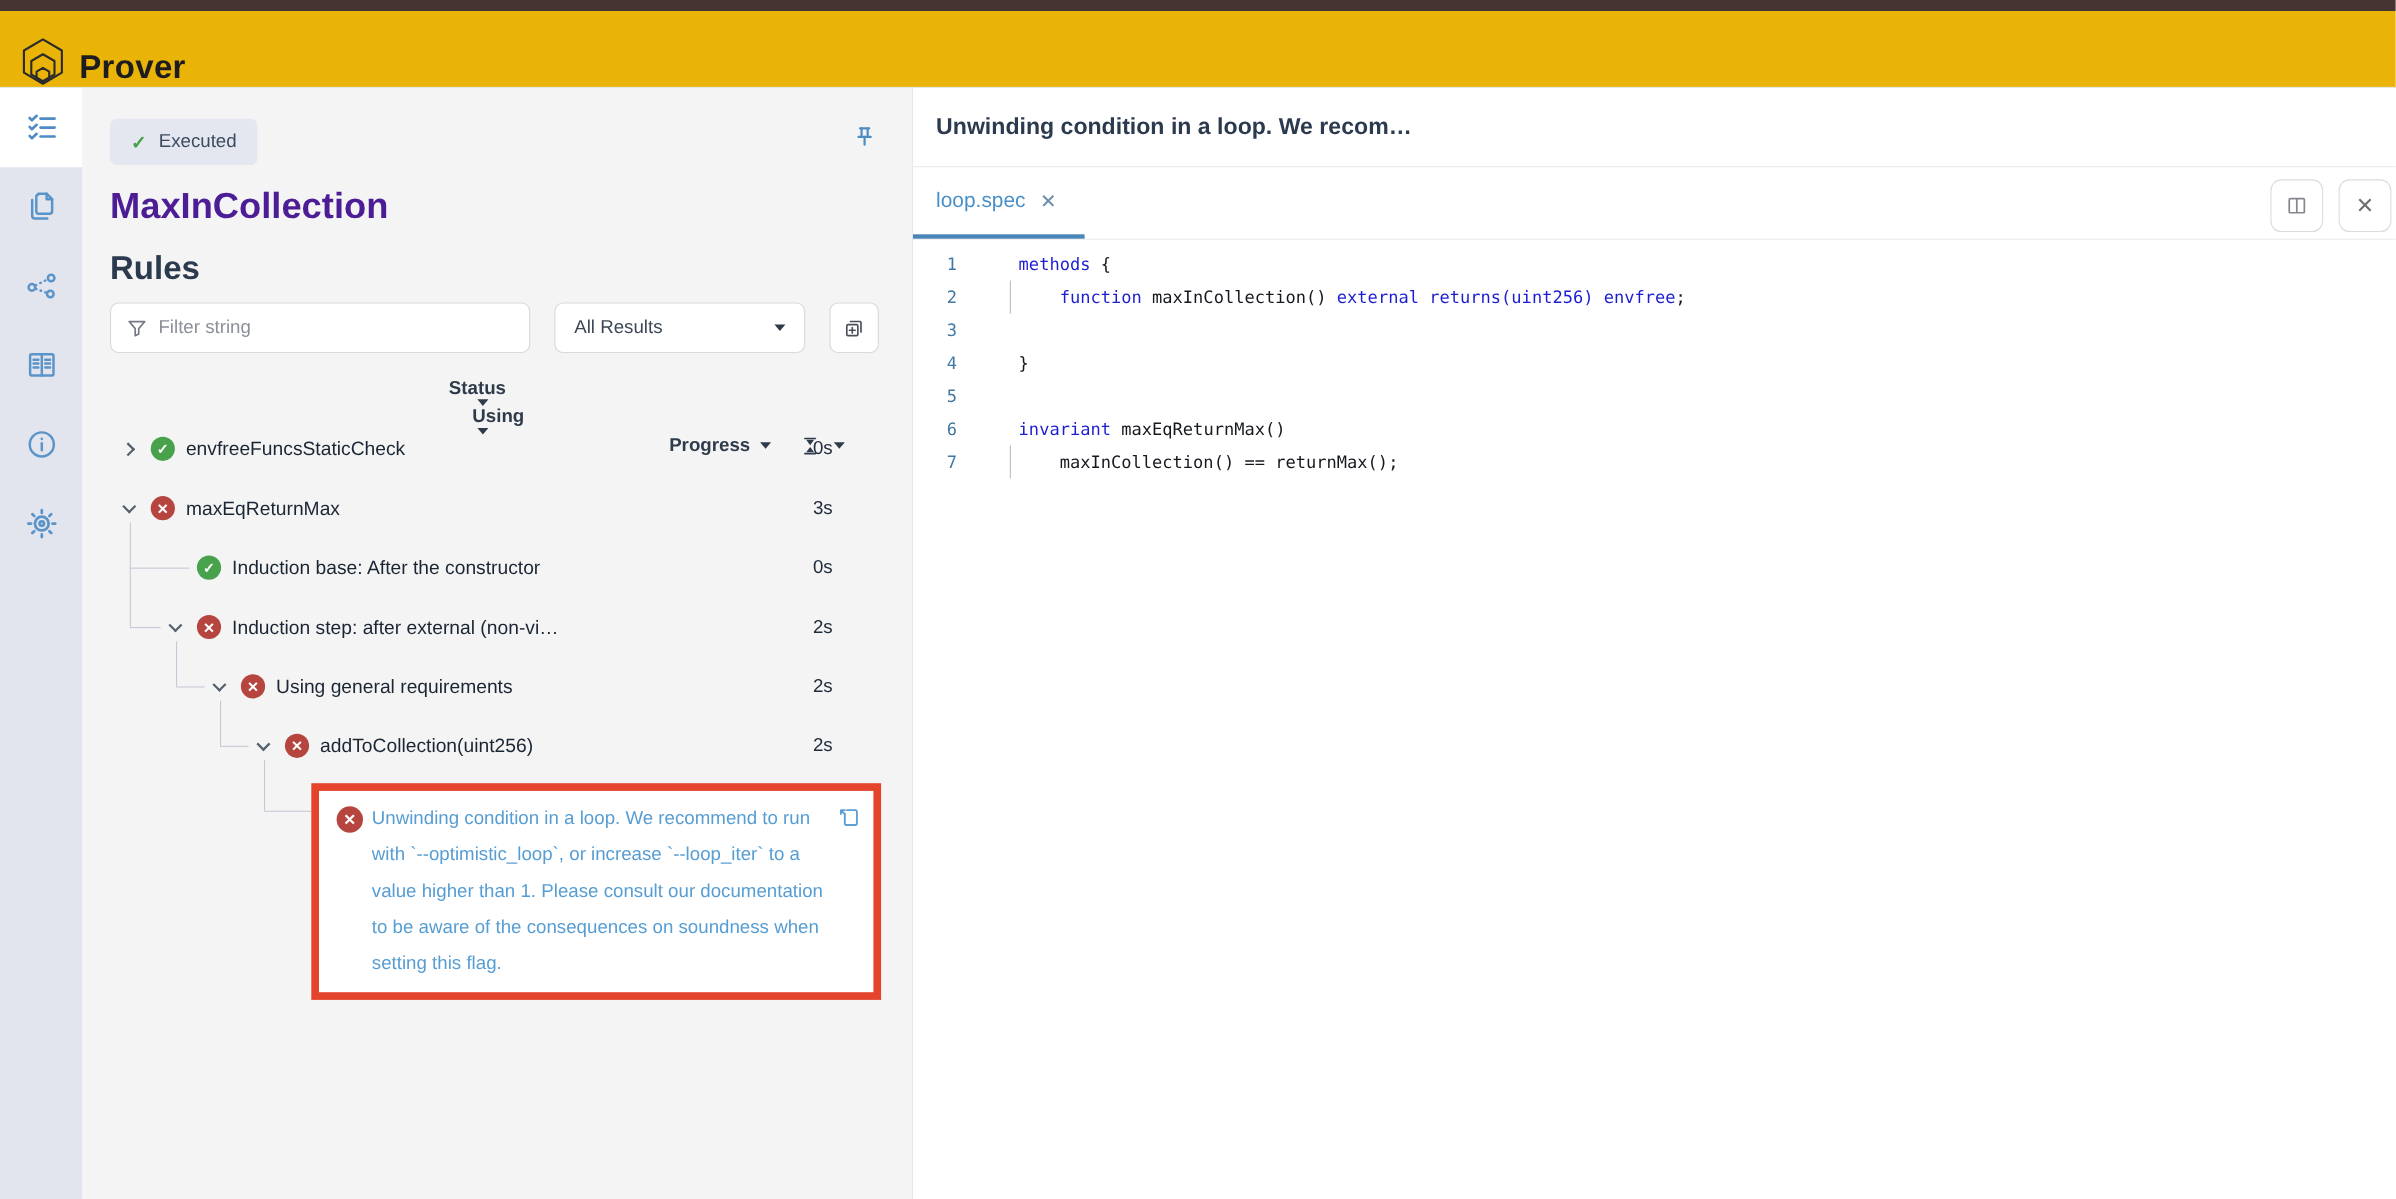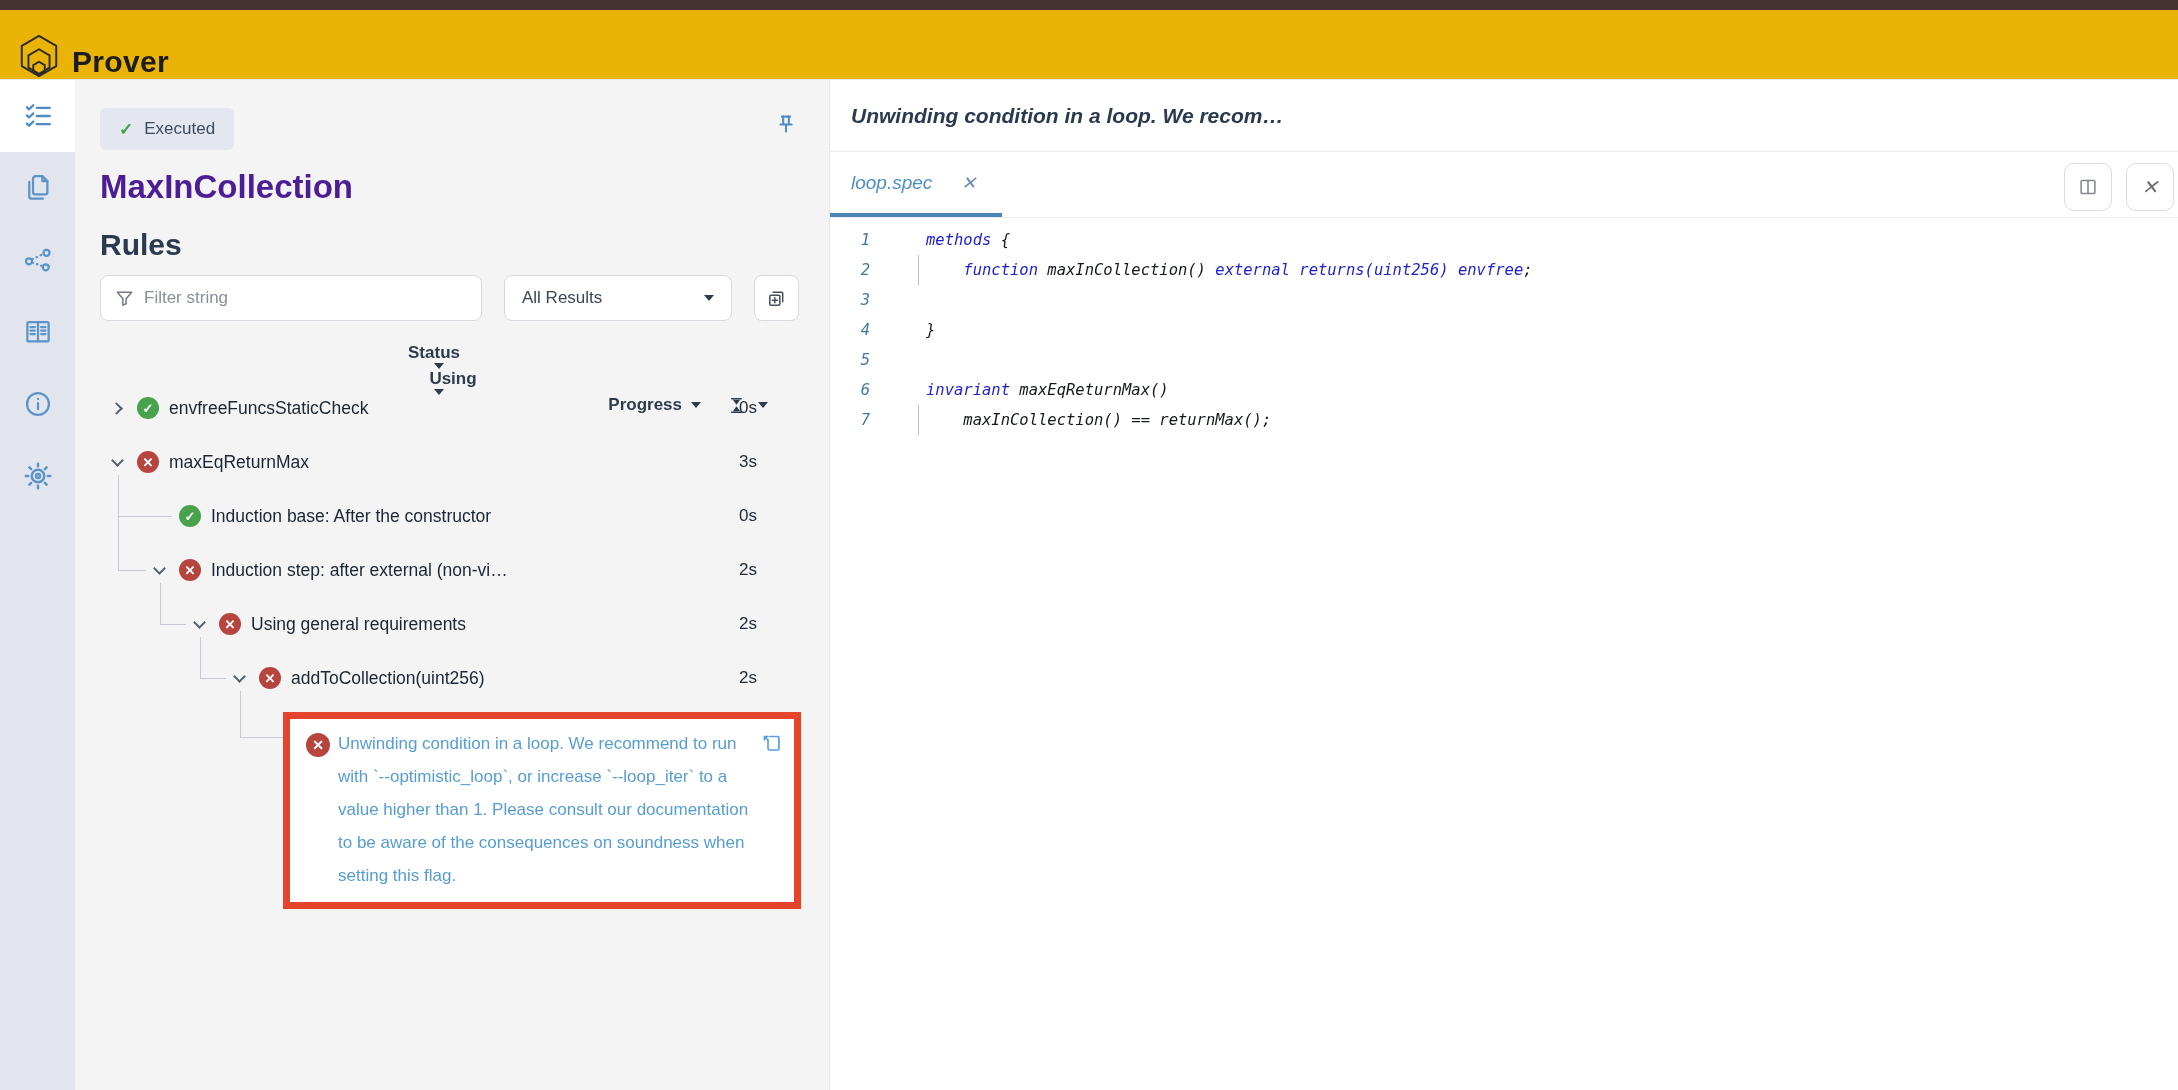--- a/index.html
+++ b/index.html
@@ -63,25 +63,25 @@
   .tline { position:absolute; border-color:#c6cad6; border-style:solid; border-width:0; }
   .vl { border-left-width:1.5px; } .hl { border-top-width:1.5px; }
 
   .violbox { position:absolute; left:183px; top:331px; width:518px; background:#fff;
              border:7px solid #e4432c; padding:8px 10px 10px 10px; display:flex; align-items:flex-start; }
   .violbox .stat { width:24px; height:24px; font-size:14px; margin:6px 8px 0 6px; }
   .violtext { flex:1; font-size:17px; line-height:33px; color:#569dd3; margin-right:4px; }
   .copybtn { flex-shrink:0; margin-top:4px; cursor:pointer; }
 
   
-  .rightpanel { flex:1; background:#fff; position:relative;font-style:italic; }
+  .rightpanel { flex:1; background:#fff; position:relative; }
   .rp-titleblock { height:72px; border-bottom:1px solid #ebebed; display:flex; align-items:center; padding-left:21px; }
   .rp-title { font-size:21px; font-weight:700; color:#2b3a4e; }
   .tabbar { height:66px; border-bottom:1px solid #ebebed; display:flex; align-items:flex-end; position:relative; }
-  .tab { height:100%; display:flex; align-items:center; gap:29px; padding:0 26px 0 21px;
+  .tab { height:100%; display:flex; align-items:center; gap:13px; padding:0 26px 0 21px;
          border-bottom:4px solid #4a87b8; color:#4a90c7; font-size:19px; cursor:pointer; }
   .tab-close { color:#6b8cab; font-size:18px; }
   .pbtn { position:absolute; width:48px; height:48px; top:11px; border:1px solid #dcdcdd; border-radius:10px;
           background:#fff; display:flex; align-items:center; justify-content:center; cursor:pointer; }
   .pbtn.split { right:66px; } .pbtn.close { right:4px; }
   .pbtn.close span { color:#6f6f73; font-size:20px; }
 
   .codearea { padding-top:7px; font-family:"DejaVu Sans Mono", monospace; font-size:15.5px; }
   .cline { display:flex; height:30px; line-height:30px; }
   .lnum { width:40px; text-align:right; color:#4179a4; flex-shrink:0; }

